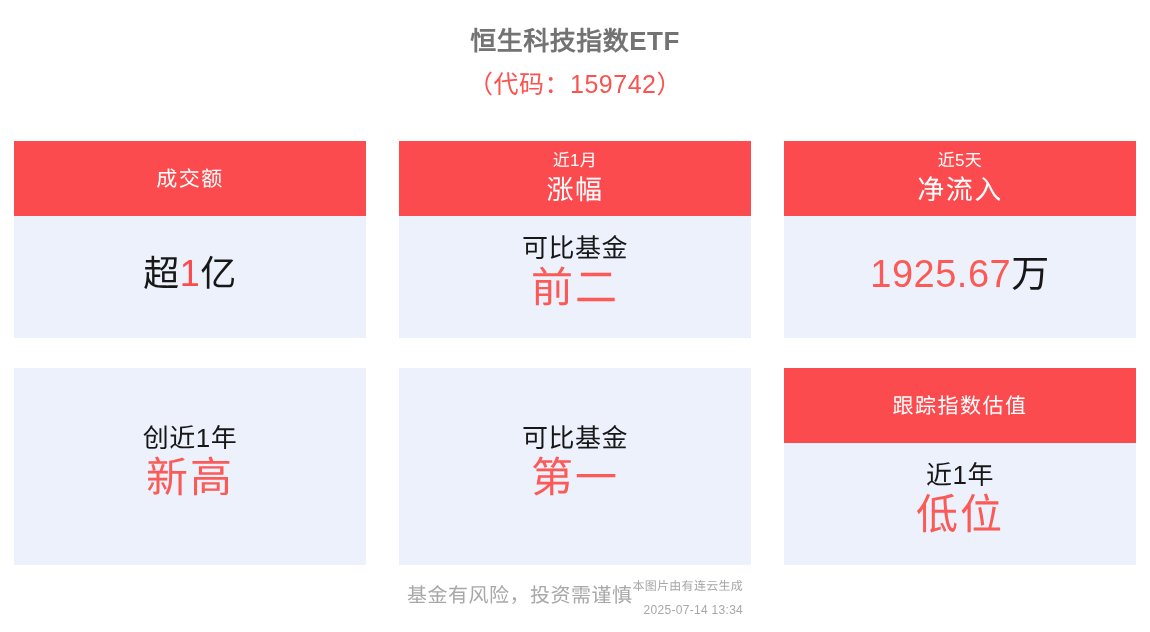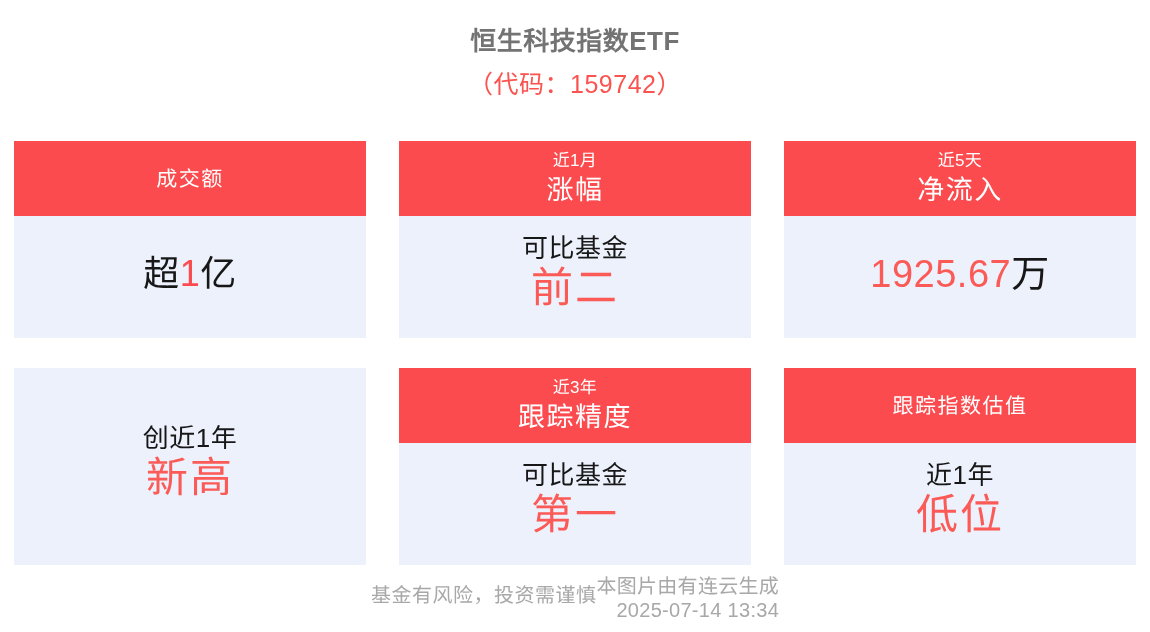--- a/index.html
+++ b/index.html
@@ -146,21 +146,21 @@
   .disclaimer {
     color: #a8a8a8;
     font-size: 20px;
     line-height: 30px;
     letter-spacing: 0.5px;
     padding-top: 6px;
   }
   .credit {
     text-align: right;
     color: #a8a8a8;
-    font-size: 20px;
+    font-size: 12px;
     line-height: 24px;
     letter-spacing: 0.3px;
   }
   .credit .credit-time {
     display: block;
   }
 </style>
 </head>
 <body>
 
@@ -202,24 +202,20 @@
   </div>
 
   <div class="card">
     <div class="card-body">
       <div class="body-line1">创近1年</div>
       <div class="body-line2">新高</div>
     </div>
   </div>
 
   <div class="card">
-    <div class="card-head">
-      <div class="head-sub">近3年</div>
-      <div class="head-main">跟踪精度</div>
-    </div>
     <div class="card-body">
       <div class="body-line1">可比基金</div>
       <div class="body-line2">第一</div>
     </div>
   </div>
 
   <div class="card">
     <div class="card-head single">
       <div class="head-main">跟踪指数估值</div>
     </div>

